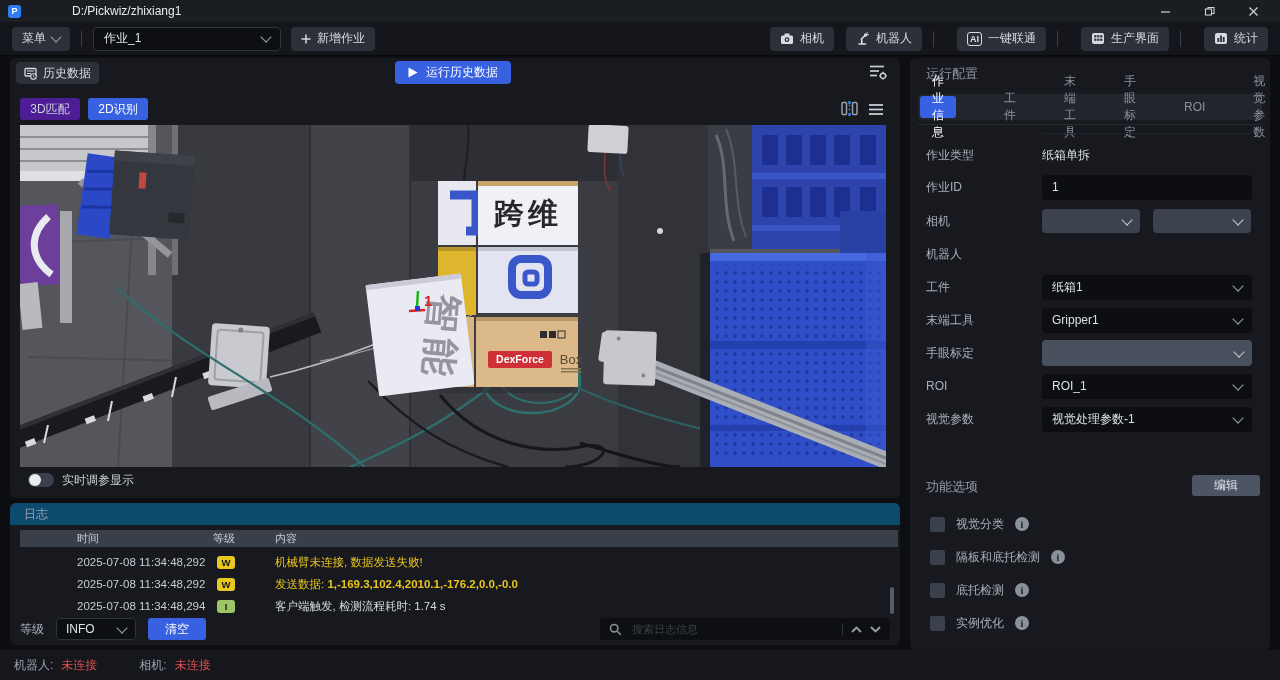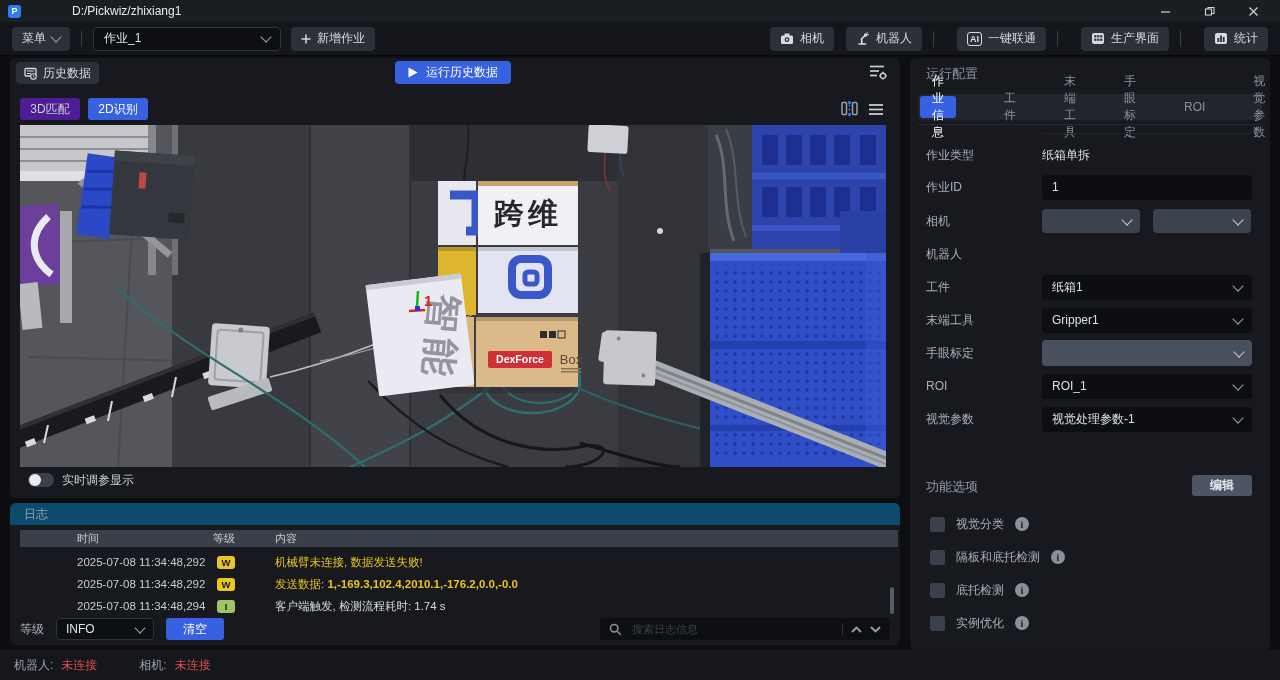--- a/index.html
+++ b/index.html
@@ -52,21 +52,21 @@
   .logrow .time{color:#c7ccd3;}
   .badge{display:inline-block;width:18px;height:13px;border-radius:3px;font-size:9.5px;font-weight:700;color:#15171b;text-align:center;line-height:13px;margin-left:4px;}
   .b-w{background:#e8c71f;}
   .b-i{background:#9dc465;}
   .warn{color:#e8c51e;}
   .normal{color:#d6dadf;}
   .bold{font-weight:700;}
   .scrollthumb{position:absolute;right:6px;top:84px;width:4px;height:27px;background:#565d68;border-radius:2px;}
   .logfoot{position:absolute;left:10px;top:114px;width:870px;height:24px;display:flex;align-items:center;}
   .lvl-label{font-size:12px;color:#b0b6bf;}
-  .lvl-select{margin-left:12px;width:98px;height:22px;background:#0d0f13;border:1px solid #2e333c;border-radius:4px;display:flex;align-items:center;justify-content:space-between;padding:0 9px;color:#dfe3e8;font-size:12px;box-sizing:border-box;}
+  .lvl-select{margin-left:12px;width:80px;height:22px;background:#0d0f13;border:1px solid #2e333c;border-radius:4px;display:flex;align-items:center;justify-content:space-between;padding:0 9px;color:#dfe3e8;font-size:12px;box-sizing:border-box;}
   .clear-btn{margin-left:12px;width:58px;height:22px;background:#3761e1;border-radius:3px;color:#fff;font-size:12px;display:flex;align-items:center;justify-content:center;}
   .searchbox{margin-left:auto;width:290px;height:22px;background:#0d0f13;border-radius:4px;display:flex;align-items:center;padding:0 9px;box-sizing:border-box;gap:8px;}
   .searchbox input{flex:1;background:transparent;border:0;outline:none;color:#d0d4da;font-size:11px;font-family:inherit;min-width:0;}
   .searchbox input::placeholder{color:#3c424b;}
   .sdiv{width:1px;height:12px;background:#2e333c;}
   
   .statusbar{position:absolute;left:0;top:650px;width:1280px;height:30px;background:#15171c;display:flex;align-items:center;padding:0 14px;box-sizing:border-box;font-size:12px;color:#9aa1ab;}
   .statusbar .red{color:#e04e4e;margin-left:8px;}
   .statusbar .gap{width:42px;}
   
@@ -79,21 +79,21 @@
   .frow{position:absolute;left:16px;width:326px;height:26px;display:flex;align-items:center;}
   .flabel{width:116px;font-size:12px;color:#a8aeb8;flex:0 0 116px;}
   .fvalue{font-size:12px;color:#dbdfe5;}
   .dsel{flex:1;height:25px;background:#0c0e12;border-radius:4px;display:flex;align-items:center;justify-content:space-between;padding:0 10px;font-size:12px;color:#dbe0e6;box-sizing:border-box;}
   .dinput{flex:1;height:25px;background:#0c0e12;border:0;border-radius:4px;color:#dbe0e6;font-size:12px;padding:0 10px;font-family:inherit;outline:none;min-width:0;}
   .gsel{width:98px;height:24px;background:#3d434e;border-radius:4px;display:flex;align-items:center;justify-content:flex-end;padding:0 9px;box-sizing:border-box;}
   .gsel.wide{flex:1;width:auto;background:#48505d;height:26px;}
   .gsel .cv{border-color:#c3c8d0;}
   .gap14{width:13px;flex:0 0 13px;}
   .sec-title{position:absolute;left:16px;top:420px;font-size:13px;color:#959ca6;}
-  .edit-btn{position:absolute;left:282px;top:417px;width:60px;height:21px;background:#4d5565;border-radius:3px;color:#e2e5ea;font-size:12px;display:flex;align-items:center;justify-content:center;font-weight:bold;}
+  .edit-btn{position:absolute;left:282px;top:417px;width:68px;height:21px;background:#4d5565;border-radius:3px;color:#e2e5ea;font-size:12px;display:flex;align-items:center;justify-content:center;}
   .crow{position:absolute;left:20px;display:flex;align-items:center;gap:11px;height:16px;}
   .cbox{width:15px;height:15px;background:#3a414c;border-radius:2px;flex:0 0 auto;}
   .clabel{font-size:12px;color:#a9afb9;}
   .info{width:14px;height:14px;border-radius:50%;background:#8a919b;color:#1b1e23;font-size:10px;font-weight:700;display:flex;align-items:center;justify-content:center;font-family:"Liberation Serif","DejaVu Serif",serif;}
 </style>
 </head>
 <body>
 
 <div class="titlebar">
   <div class="logo">P</div>

